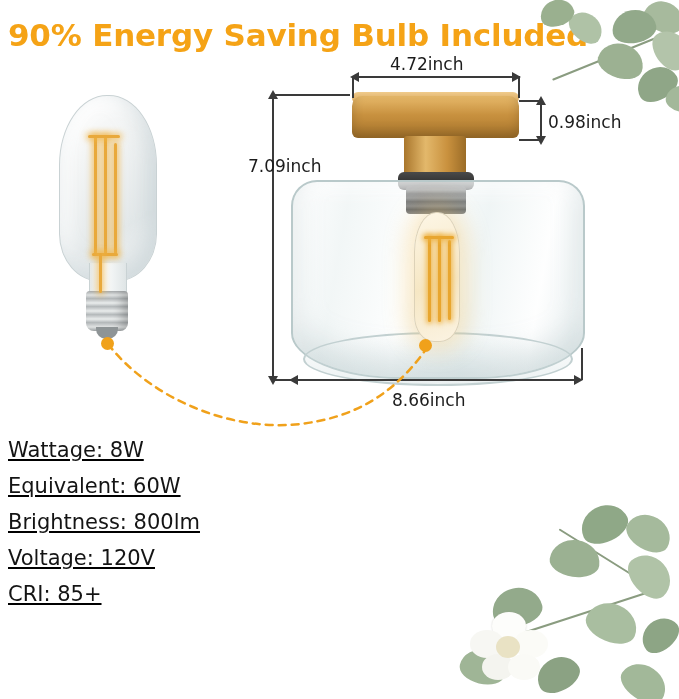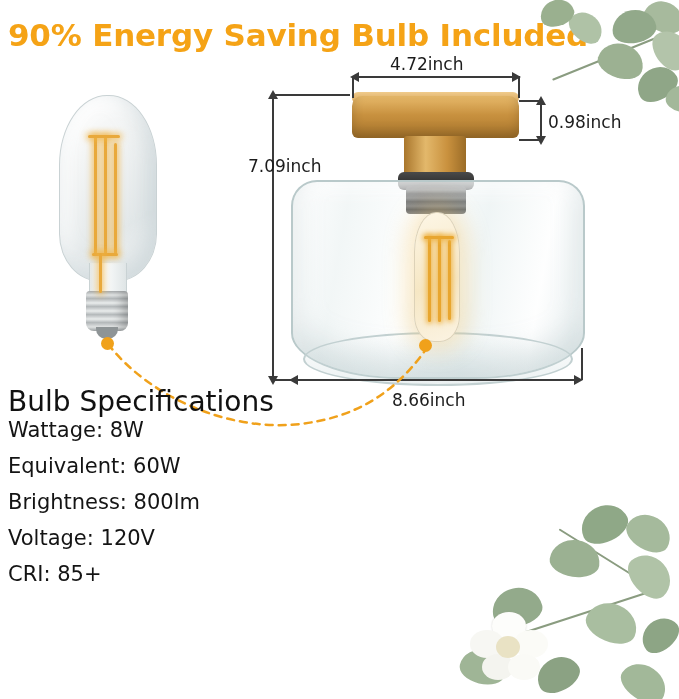--- a/index.html
+++ b/index.html
@@ -184,22 +184,23 @@
   .spec-title {
     position: absolute;
     left: 8px; top: 385px;
     font-family: "DejaVu Sans", sans-serif;
     font-size: 28px;
     color: #111;
     white-space: nowrap;
   }
   .spec-list {
     position: absolute;
-    left: 8px; top: 412px;
+    left: 8px; top: 432px;
     width: 460px;
+    text-decoration: underline;
   }
   .spec-item {
     font-family: "DejaVu Sans", sans-serif;
     font-size: 21px;
     line-height: 36px;
     color: #141414;
     white-space: nowrap;
   }
 
   
@@ -309,21 +310,20 @@
   <div class="arrow arr-right" style="left:574px;top:375px;"></div>
   <div class="dimline dim-v" style="left:581px;top:348px;height:32px;"></div>
   <div class="dim-label" style="left:392px;top:390px;text-align:right;">8.66inch</div>
 
   <svg class="pointer-svg" viewBox="0 0 679 699">
     <path d="M 108 344 C 150 398, 230 432, 300 424 C 352 418, 392 396, 424 352" fill="none" stroke="#F0A11B" stroke-width="2.5" stroke-dasharray="7 6" stroke-linecap="round"></path>
   </svg>
   <div class="dot" style="left:101px;top:337px;"></div>
   <div class="dot" style="left:419px;top:339px;"></div>
 
-  <div class="spec-title">Bulb Specifications</div>
   <div class="spec-list">
     <div class="spec-item">Wattage: 8W</div>
     <div class="spec-item">Equivalent: 60W</div>
     <div class="spec-item">Brightness: 800lm</div>
     <div class="spec-item">Voltage: 120V</div>
     <div class="spec-item">CRI: 85+</div>
   </div>
 
 </div>
 

